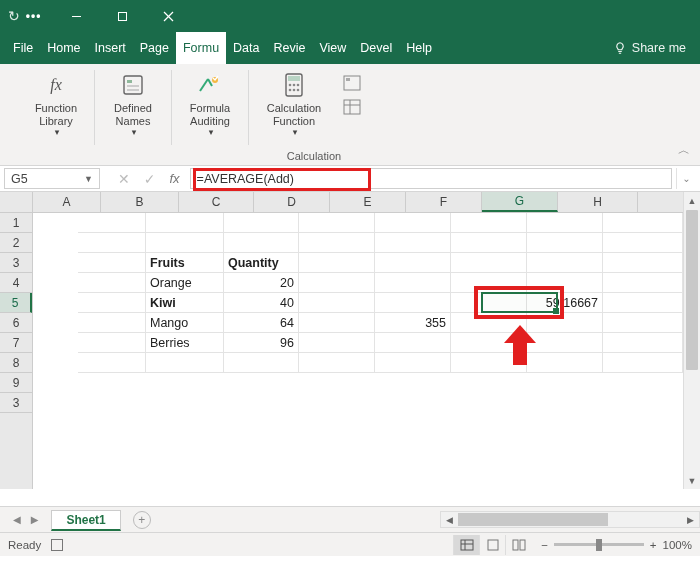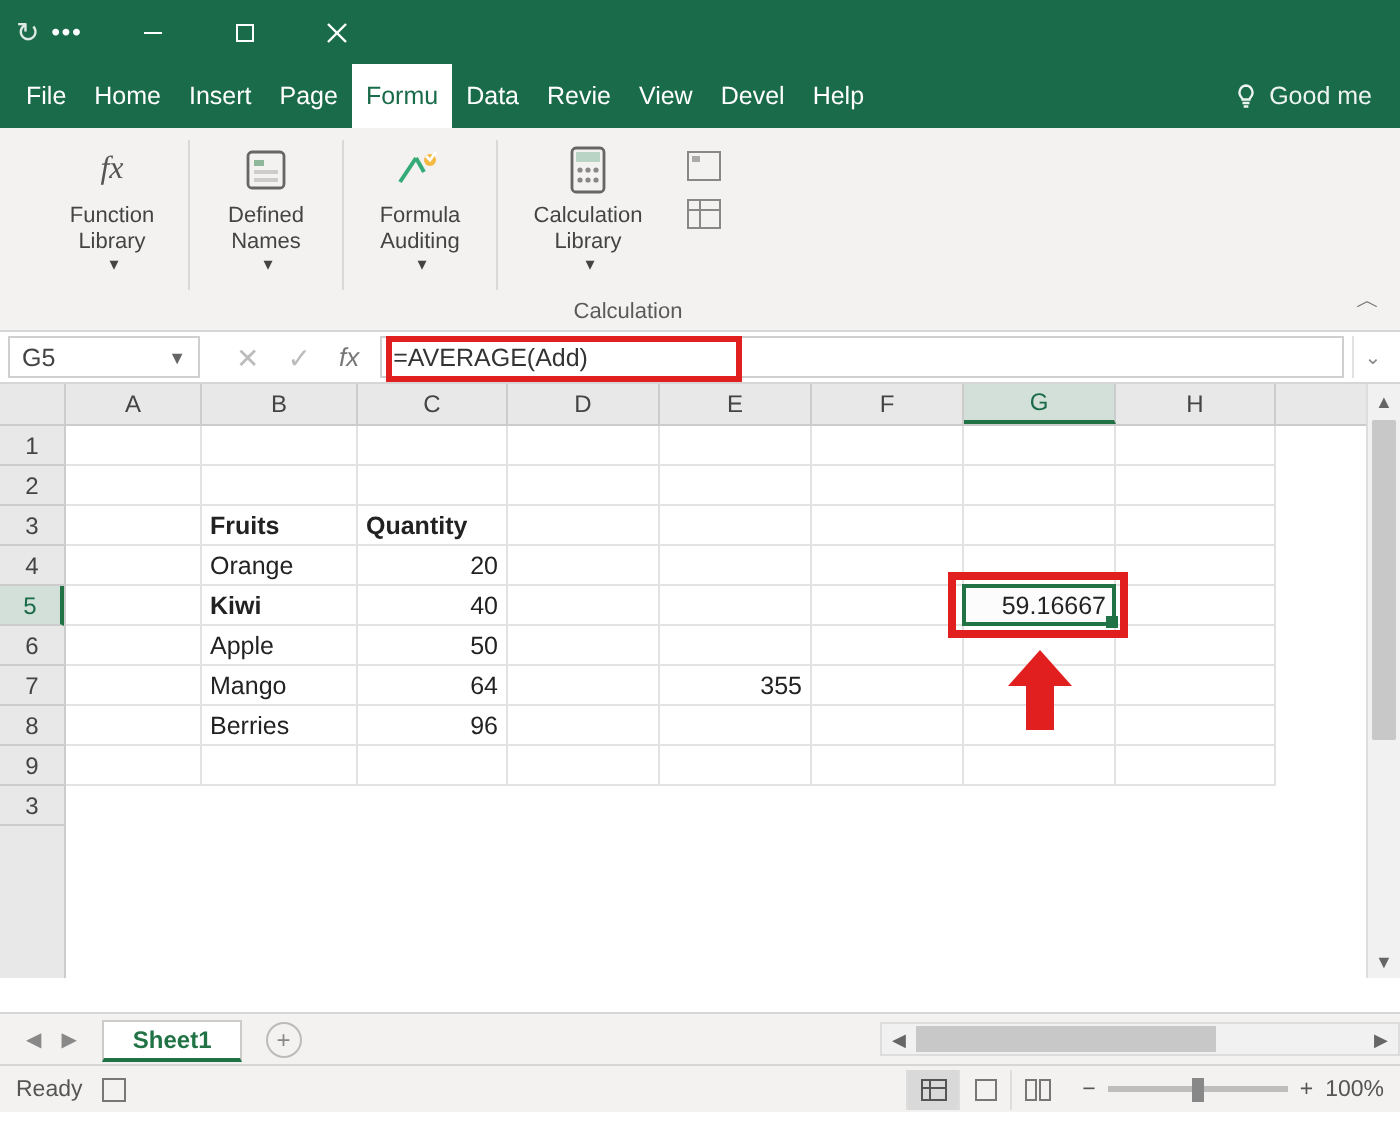--- a/index.html
+++ b/index.html
@@ -38,21 +38,21 @@
   .grid-area { position:relative; height: 314px; overflow:hidden; background:#fff;}
   .corner { position:absolute; left:0; top:0; width:33px; height:21px; background:#e8e8e8; border-right:1px solid #ccc; border-bottom:1px solid #ccc;}
   .col-headers { position:absolute; left:33px; top:0; right:17px; height:21px; display:flex; background:#e8e8e8; border-bottom:1px solid #ccc;}
   .col-h { border-right:1px solid #ccc; display:flex; align-items:center; justify-content:center; font-size:12px; color:#444;}
   .col-h.sel { background:#d3e0d9; color:#1a6b4a; border-bottom:2px solid #217346;}
   .row-headers { position:absolute; left:0; top:21px; bottom:17px; width:33px; background:#e8e8e8; border-right:1px solid #ccc;}
   .row-h { height:20px; border-bottom:1px solid #ccc; display:flex; align-items:center; justify-content:center; font-size:12px; color:#444;}
   .row-h.sel { background:#d3e0d9; color:#1a6b4a; border-right:2px solid #217346;}
   .cells-viewport { position:absolute; left:33px; top:21px; right:17px; bottom:17px; overflow:hidden;}
   .cells { position:relative; }
-  .cell-row { display:flex; height:20px;}
+  .cell-row { display:flex; height:20px;justify-content:flex-end;}
   .cell { border-right:1px solid #e3e3e3; border-bottom:1px solid #e3e3e3; font-size:12.5px; padding:0 4px; display:flex; align-items:center; color:#222; overflow:hidden;}
   .cell.right { justify-content:flex-end;}
   .cell.bold { font-weight:700;}
   .sel-box { position:absolute; border:2px solid #217346; background:rgba(33,115,70,.02); pointer-events:none;}
   .sel-box .handle { position:absolute; right:-3px; bottom:-3px; width:6px; height:6px; background:#217346;}
   .red-box { position:absolute; border:4px solid #e21f1f; pointer-events:none;}
   .arrow-up { position:absolute; pointer-events:none;}
   .arrow-up .shaft { width:14px; height:22px; background:#e21f1f; margin:0 auto;}
   .arrow-up .head { width:0; height:0; border-left:16px solid transparent; border-right:16px solid transparent; border-bottom:18px solid #e21f1f;}
   .v-scroll { position:absolute; right:0; top:0; bottom:17px; width:17px; background:#f1f1f1; border-left:1px solid #ddd;}
@@ -111,21 +111,21 @@
     <div class="tab">View</div>
     <div class="tab">Devel</div>
     <div class="tab">Help</div>
   <div class="spacer"></div>
   <div class="tellme">
     <span>
       <svg width="14" height="14" viewBox="0 0 24 24" fill="none" stroke="#fff" stroke-width="2">
           <path d="M9 18h6M10 21h4M12 3a6 6 0 0 0-4 10c.7.8 1 1.5 1 2h6c0-.5.3-1.2 1-2a6 6 0 0 0-4-10z"></path>
         </svg>
     </span>
-    <span>Good me</span>
+    <span>Share me</span>
   </div>
 </div>
 
 <div class="ribbon">
   <div class="ribbon-group">
     <div class="big-btns">
       <div class="big-btn">
         <div class="icon-box">
             <span class="fn-icon">fx</span>
           </div>
@@ -177,21 +177,21 @@
               <rect x="4" y="2" width="16" height="22" rx="2" fill="none" stroke="#666" stroke-width="1.4"></rect>
               <rect x="6" y="4" width="12" height="5" fill="#b9d4c4"></rect>
               <circle cx="8" cy="13" r="1.3" fill="#888"></circle>
               <circle cx="12" cy="13" r="1.3" fill="#888"></circle>
               <circle cx="16" cy="13" r="1.3" fill="#888"></circle>
               <circle cx="8" cy="18" r="1.3" fill="#888"></circle>
               <circle cx="12" cy="18" r="1.3" fill="#888"></circle>
               <circle cx="16" cy="18" r="1.3" fill="#888"></circle>
             </svg>
         </div>
-        <span>Calculation Library</span>
+        <span>Calculation Function</span>
           <span class="dd">▾</span>
       </div>
       <div class="side-stack">
         <div class="mini">
           <svg width="18" height="16" viewBox="0 0 18 16">
               <rect x="1" y="1" width="16" height="14" fill="none" stroke="#888"></rect>
               <rect x="3" y="3" width="4" height="3" fill="#aaa"></rect>
             </svg>
         </div>
         <div class="mini">
@@ -296,30 +296,20 @@
           <div class="cell" style="width: 78px; font-weight: bold;">Kiwi</div>
           <div class="cell right" style="width: 75px;">40</div>
           <div class="cell" style="width: 76px;"></div>
           <div class="cell" style="width: 76px;"></div>
           <div class="cell" style="width: 76px;"></div>
           <div class="cell right" style="width: 76px;">59.16667</div>
           <div class="cell" style="width: 80px;"></div>
         </div>
         <div class="cell-row">
           <div class="cell" style="width: 68px;"></div>
-          <div class="cell" style="width: 78px;">Apple</div>
-          <div class="cell right" style="width: 75px;">50</div>
-          <div class="cell" style="width: 76px;"></div>
-          <div class="cell" style="width: 76px;"></div>
-          <div class="cell" style="width: 76px;"></div>
-          <div class="cell" style="width: 76px;"></div>
-          <div class="cell" style="width: 80px;"></div>
-        </div>
-        <div class="cell-row">
-          <div class="cell" style="width: 68px;"></div>
           <div class="cell" style="width: 78px;">Mango</div>
           <div class="cell right" style="width: 75px;">64</div>
           <div class="cell" style="width: 76px;"></div>
           <div class="cell right" style="width: 76px;">355</div>
           <div class="cell" style="width: 76px;"></div>
           <div class="cell" style="width: 76px;"></div>
           <div class="cell" style="width: 80px;"></div>
         </div>
         <div class="cell-row">
           <div class="cell" style="width: 68px;"></div>

